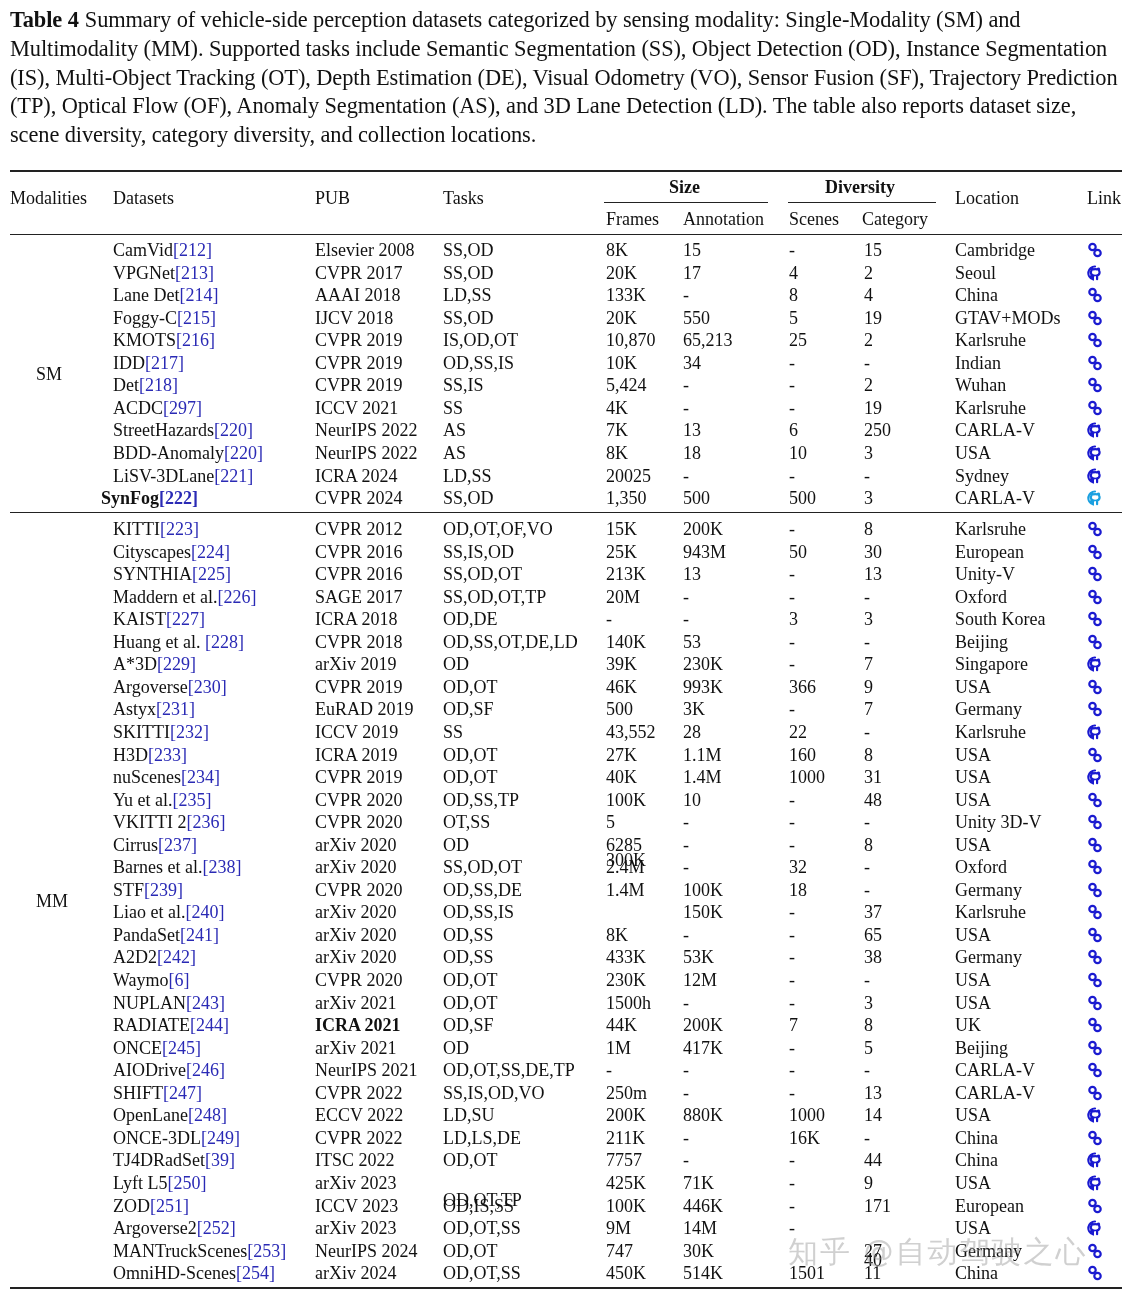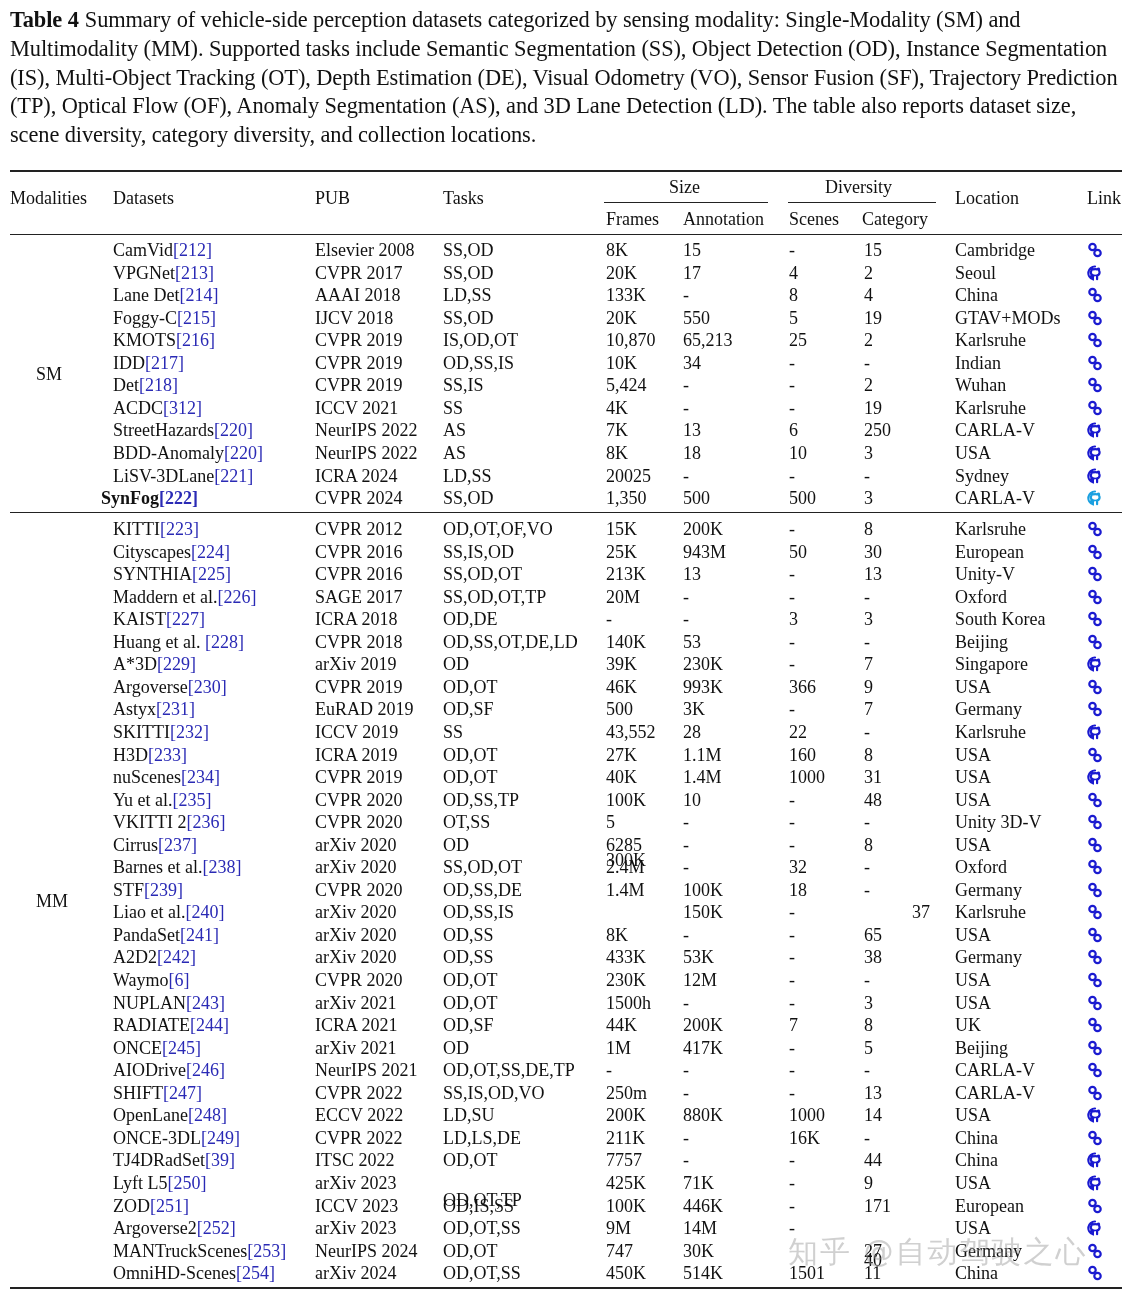--- a/index.html
+++ b/index.html
@@ -11,21 +11,21 @@
   .caption {
     position: absolute; left: 10px; top: 6px; width: 1110px;
     font-size: 22.4px; line-height: 28.8px; letter-spacing: -0.1px;
   }
   .caption .label { font-weight: bold; margin-right: 6px; }
   .rule { position: absolute; left: 10px; width: 1112px; background: #222; }
   .rule.thick { height: 2px; }
   .rule.thin { height: 1.2px; }
   .subrule { position: absolute; height: 1.2px; background: #222; }
   .hdr { position: absolute; font-size: 18px; line-height: 22px; white-space: nowrap; }
-  .hdr.bold { font-weight: normal; }
+  .hdr.bold { font-weight: bold; }
   .cell { position: absolute; font-size: 18px; line-height: 22px; white-space: nowrap; }
   .ref { color: #2a2ab5; }
   .modality { position: absolute; font-size: 18px; line-height: 22px; }
   .icon { position: absolute; width: 16px; height: 16px; }
   .watermark {
     position: absolute; left: 788px; top: 1232px; font-size: 30px; color: rgba(150,150,150,0.45);
     font-family: "DejaVu Sans", sans-serif; white-space: nowrap; letter-spacing: 2px;
   }
 </style>
 </head>
@@ -147,21 +147,21 @@
       <div class="cell" style="left: 683px; top: 374.3px;">-</div>
       <div class="cell" style="left: 789px; top: 374.3px;">-</div>
       <div class="cell" style="left: 864px; top: 374.3px;">2</div>
       <div class="cell" style="left: 955px; top: 374.3px;">Wuhan</div>
       <div class="icon" style="left: 1087px; top: 377.3px;"><svg viewBox="0 0 16 16" width="16" height="16">
           <circle cx="5.5" cy="5" r="3.2" fill="none" stroke="#1a1ad0" stroke-width="2.2"></circle>
           <circle cx="10.5" cy="11" r="3.2" fill="none" stroke="#1a1ad0" stroke-width="2.2"></circle>
         </svg></div>
     </div>
     <div>
-      <div class="cell" style="left: 113px; top: 396.85px;"><span>ACDC</span><span class="ref">[312]</span></div>
+      <div class="cell" style="left: 113px; top: 396.85px;"><span>ACDC</span><span class="ref">[297]</span></div>
       <div class="cell" style="left: 315px; top: 396.85px;">ICCV 2021</div>
       <div class="cell" style="left: 443px; top: 396.85px;">SS</div>
       <div class="cell" style="left: 606px; top: 396.85px;">4K</div>
       <div class="cell" style="left: 683px; top: 396.85px;">-</div>
       <div class="cell" style="left: 789px; top: 396.85px;">-</div>
       <div class="cell" style="left: 864px; top: 396.85px;">19</div>
       <div class="cell" style="left: 955px; top: 396.85px;">Karlsruhe</div>
       <div class="icon" style="left: 1087px; top: 399.85px;"><svg viewBox="0 0 16 16" width="16" height="16">
           <circle cx="5.5" cy="5" r="3.2" fill="none" stroke="#1a1ad0" stroke-width="2.2"></circle>
           <circle cx="10.5" cy="11" r="3.2" fill="none" stroke="#1a1ad0" stroke-width="2.2"></circle>
@@ -455,21 +455,21 @@
           <circle cx="10.5" cy="11" r="3.2" fill="none" stroke="#1a1ad0" stroke-width="2.2"></circle>
         </svg></div>
     </div>
     <div>
       <div class="cell" style="left: 113px; top: 901.35px;"><span>Liao et al.</span><span class="ref">[240]</span></div>
       <div class="cell" style="left: 315px; top: 901.35px;">arXiv 2020</div>
       <div class="cell" style="left: 443px; top: 901.35px;">OD,SS,IS</div>
       <div class="cell" style="left: 606px; top: 849px;">300K</div>
       <div class="cell" style="left: 683px; top: 901.35px;">150K</div>
       <div class="cell" style="left: 789px; top: 901.35px;">-</div>
-      <div class="cell" style="left: 864px; top: 901.35px; margin-left: 48px;">37</div>
+      <div class="cell" style="left: 864px; top: 901.35px;">37</div>
       <div class="cell" style="left: 955px; top: 901.35px;">Karlsruhe</div>
       <div class="icon" style="left: 1087px; top: 904.35px;"><svg viewBox="0 0 16 16" width="16" height="16">
           <circle cx="5.5" cy="5" r="3.2" fill="none" stroke="#1a1ad0" stroke-width="2.2"></circle>
           <circle cx="10.5" cy="11" r="3.2" fill="none" stroke="#1a1ad0" stroke-width="2.2"></circle>
         </svg></div>
     </div>
     <div>
       <div class="cell" style="left: 113px; top: 923.9px; text-align: center;"><span>PandaSet</span><span class="ref">[241]</span></div>
       <div class="cell" style="left: 315px; top: 923.9px;">arXiv 2020</div>
       <div class="cell" style="left: 443px; top: 923.9px;">OD,SS</div>
@@ -520,21 +520,21 @@
       <div class="cell" style="left: 789px; top: 991.55px;">-</div>
       <div class="cell" style="left: 864px; top: 991.55px;">3</div>
       <div class="cell" style="left: 955px; top: 991.55px;">USA</div>
       <div class="icon" style="left: 1087px; top: 994.55px;"><svg viewBox="0 0 16 16" width="16" height="16">
           <circle cx="5.5" cy="5" r="3.2" fill="none" stroke="#1a1ad0" stroke-width="2.2"></circle>
           <circle cx="10.5" cy="11" r="3.2" fill="none" stroke="#1a1ad0" stroke-width="2.2"></circle>
         </svg></div>
     </div>
     <div>
       <div class="cell" style="left: 113px; top: 1014.1px;"><span>RADIATE</span><span class="ref">[244]</span></div>
-      <div class="cell" style="left: 315px; top: 1014.1px;">ICRA 2021</div>
+      <div class="cell" style="left: 315px; top: 1014.1px; font-weight: bold;">ICRA 2021</div>
       <div class="cell" style="left: 443px; top: 1014.1px;">OD,SF</div>
       <div class="cell" style="left: 606px; top: 1014.1px;">44K</div>
       <div class="cell" style="left: 683px; top: 1014.1px;">200K</div>
       <div class="cell" style="left: 789px; top: 1014.1px;">7</div>
       <div class="cell" style="left: 864px; top: 1014.1px;">8</div>
       <div class="cell" style="left: 955px; top: 1014.1px;">UK</div>
       <div class="icon" style="left: 1087px; top: 1017.1px;"><svg viewBox="0 0 16 16" width="16" height="16">
           <circle cx="5.5" cy="5" r="3.2" fill="none" stroke="#1a1ad0" stroke-width="2.2"></circle>
           <circle cx="10.5" cy="11" r="3.2" fill="none" stroke="#1a1ad0" stroke-width="2.2"></circle>
         </svg></div>

